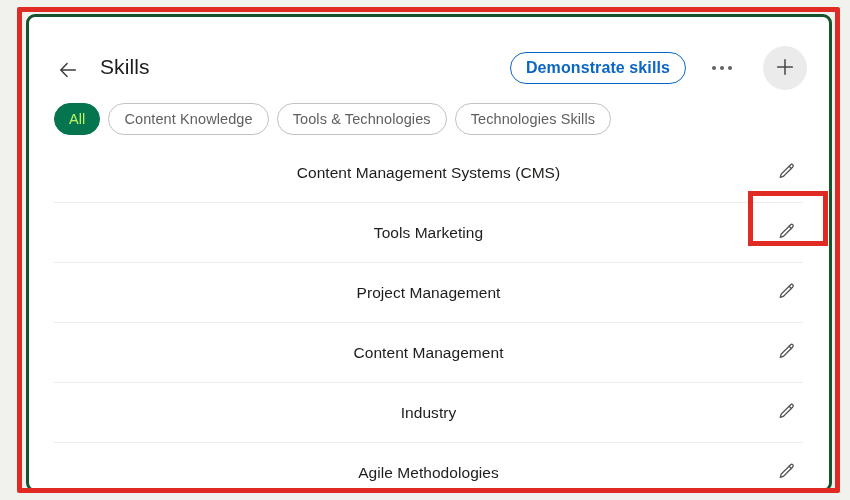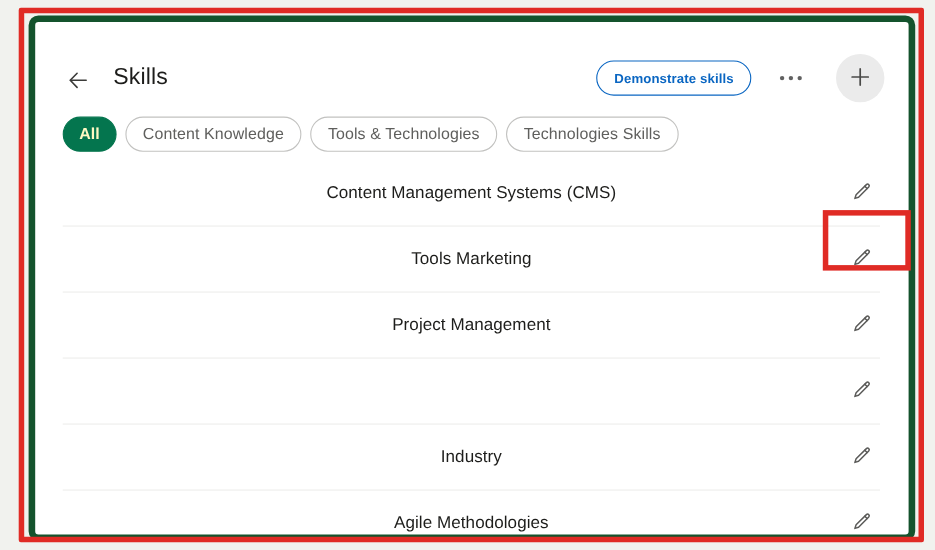--- a/index.html
+++ b/index.html
@@ -31,21 +31,21 @@
 
   
   #skills-card {
     position: absolute;
     left: 26px;
     top: 14px;
     width: 806px;
     height: 478px;
     background: #ffffff;
     border-radius: 9px;
-    border: 6px solid #14532d;
+    border: 3px solid #14532d;
     overflow: hidden;
   }
 
   
   .card-header {
     position: relative;
     height: 76px;
   }
 
   #back-button {
@@ -76,21 +76,21 @@
   #demonstrate-skills-button {
     position: absolute;
     right: 143px;
     top: 35px;
     height: 32px;
     padding: 0 15px;
     border: 1.6px solid #0a66c2;
     border-radius: 17px;
     background: transparent;
     color: #0a66c2;
-    font-size: 12px;
+    font-size: 16px;
     font-weight: 600;
     font-family: "Liberation Sans", sans-serif;
     cursor: pointer;
     letter-spacing: 0.1px;
     display: flex;
     align-items: center;
   }
 
   #overflow-menu-button {
     position: absolute;
@@ -148,22 +148,22 @@
     font-family: "Liberation Sans", sans-serif;
     cursor: pointer;
     display: flex;
     align-items: center;
     white-space: nowrap;
     letter-spacing: 0.1px;
   }
   .chip.selected {
     background: #04754e;
     border-color: #04754e;
-    color: #fef9c3;
-    font-weight: 700;
+    color: #bef264;
+    font-weight: 400;
     padding: 2px 14px;
   }
 
   
   #skills-list {
     position: absolute;
     left: 0;
     top: 126px;
     right: 0;
   }
@@ -286,20 +286,21 @@
         <span>
           <svg width="19" height="19" viewBox="0 0 24 24" fill="none" stroke="#5a5a58" stroke-width="1.7" stroke-linecap="round" stroke-linejoin="round">
             <path d="M17.2 3.6a1.9 1.9 0 0 1 2.7 2.7L8.2 18 4 19.4 5.4 15.2z"></path>
             <line x1="15.4" y1="5.4" x2="18.1" y2="8.1"></line>
           </svg>
         </span>
       </button>
     </div>
 
     <div class="skill-row">
+      <span class="skill-name">Content Management</span>
       <button class="edit-skill-button">
         <span>
           <svg width="19" height="19" viewBox="0 0 24 24" fill="none" stroke="#5a5a58" stroke-width="1.7" stroke-linecap="round" stroke-linejoin="round">
             <path d="M17.2 3.6a1.9 1.9 0 0 1 2.7 2.7L8.2 18 4 19.4 5.4 15.2z"></path>
             <line x1="15.4" y1="5.4" x2="18.1" y2="8.1"></line>
           </svg>
         </span>
       </button>
     </div>
 

